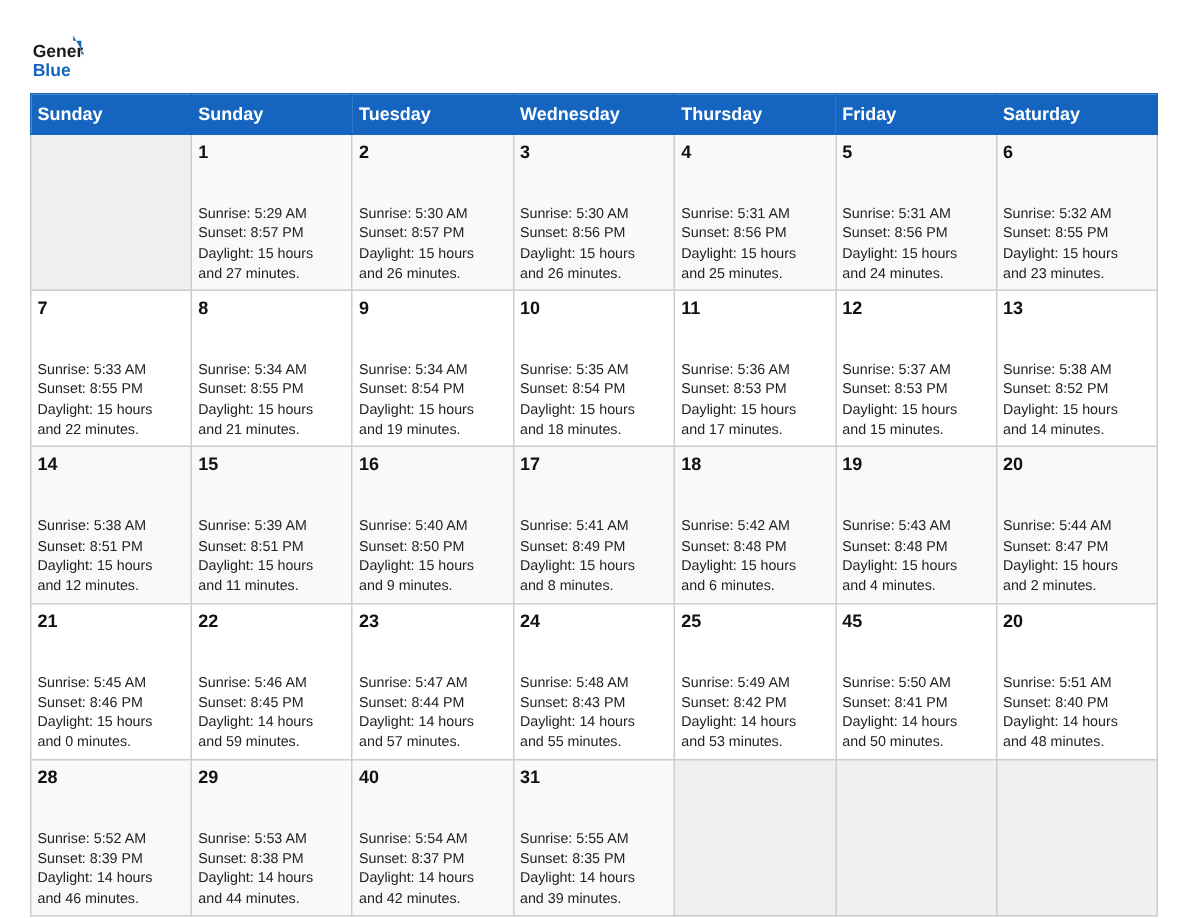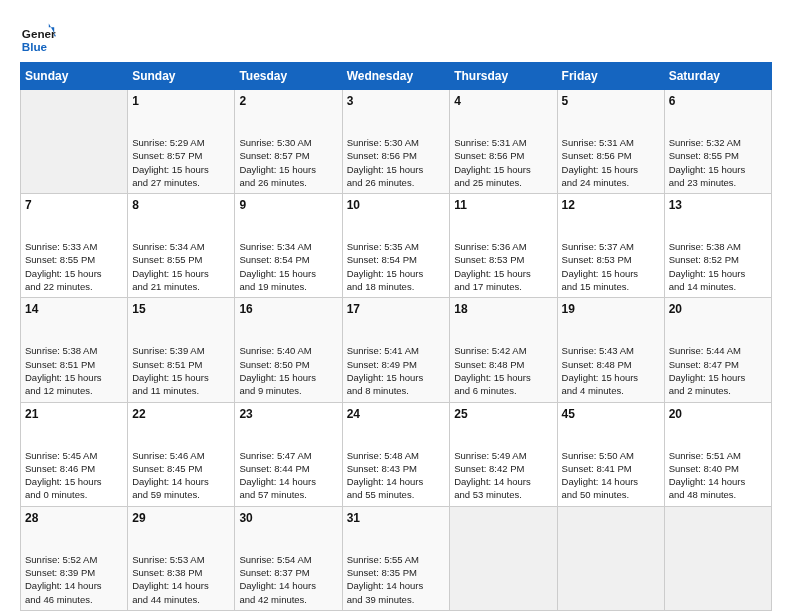--- a/index.html
+++ b/index.html
@@ -234,21 +234,21 @@
       <tr>
         <td>
           <div class="day-number">28</div>
           <div class="day-info">Sunrise: 5:52 AM<br>Sunset: 8:39 PM<br>Daylight: 14 hours<br>and 46 minutes.</div>
         </td>
         <td>
           <div class="day-number">29</div>
           <div class="day-info">Sunrise: 5:53 AM<br>Sunset: 8:38 PM<br>Daylight: 14 hours<br>and 44 minutes.</div>
         </td>
         <td>
-          <div class="day-number">30</div>
+          <div class="day-number">40</div>
           <div class="day-info">Sunrise: 5:54 AM<br>Sunset: 8:37 PM<br>Daylight: 14 hours<br>and 42 minutes.</div>
         </td>
         <td>
           <div class="day-number">31</div>
           <div class="day-info">Sunrise: 5:55 AM<br>Sunset: 8:35 PM<br>Daylight: 14 hours<br>and 39 minutes.</div>
         </td>
         <td class="empty-cell"></td>
         <td class="empty-cell"></td>
         <td class="empty-cell"></td>
       </tr>

